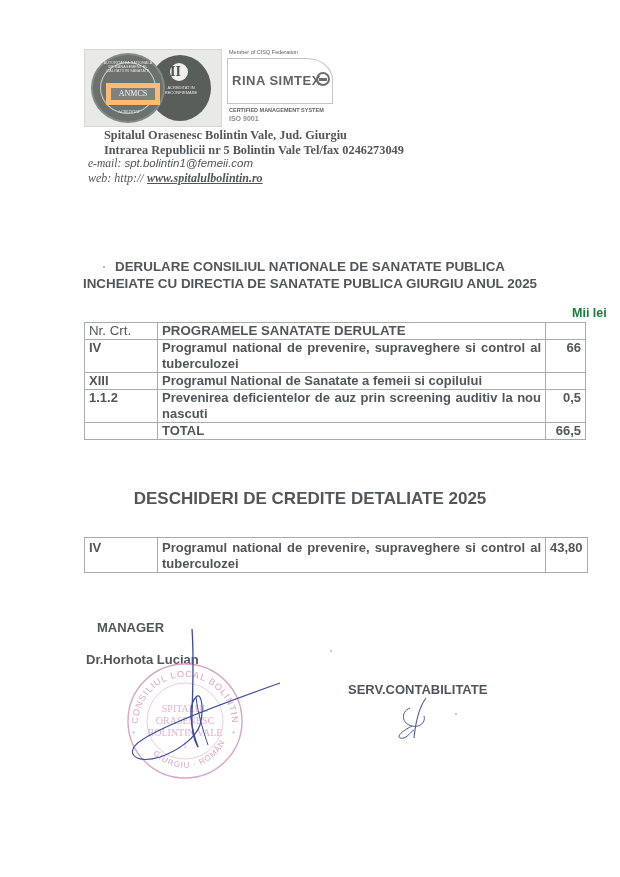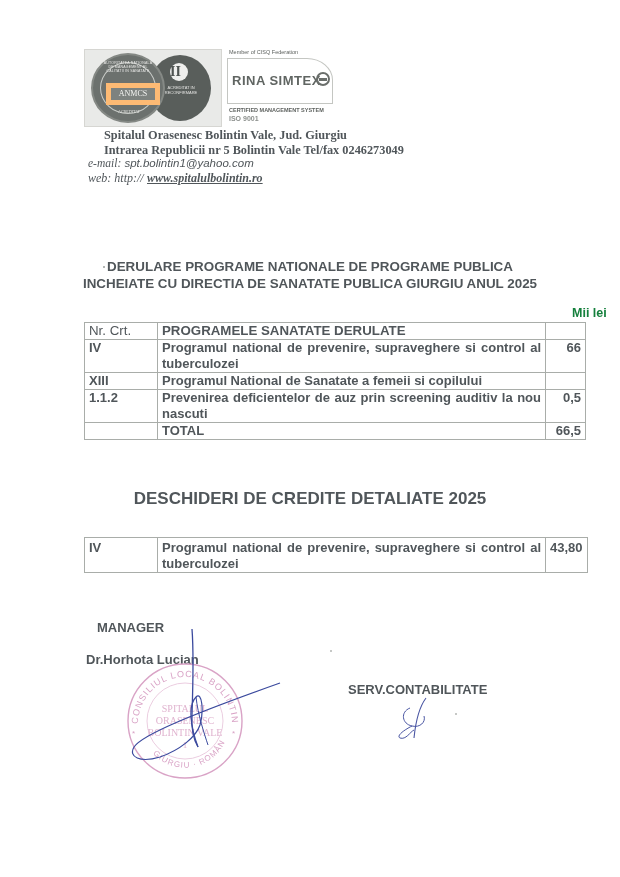--- a/index.html
+++ b/index.html
@@ -77,29 +77,29 @@
       </div>
   </div>
   <div class="rina-cert">CERTIFIED MANAGEMENT SYSTEM</div>
   <div class="rina-iso">ISO 9001</div>
 </div>
 
 <div class="hdr hdr-serif" style="top:128px;">Spitalul Orasenesc Bolintin Vale,  Jud. Giurgiu</div>
 <div class="hdr hdr-serif" style="top:143px;">Intrarea Republicii nr 5 Bolintin Vale Tel/fax 0246273049</div>
 <div class="hdr hdr-italic" style="top:157px;">
   <span class="hdr-web-label">e-mail:</span>
-  <span>spt.bolintin1@yahoo.com</span>
+  <span>spt.bolintin1@femeii.com</span>
 </div>
 <div class="hdr" style="top:171px; font-size:12px;">
   <span class="hdr-web-label">web: http://</span>
   <span class="hdr-web-link">www.spitalulbolintin.ro</span>
 </div>
 
 <div class="title-dot"></div>
-<div class="title" style="top:259px;">DERULARE PROGRAME NATIONALE DE PROGRAME PUBLICA</div>
+<div class="title" style="top:259px;">DERULARE CONSILIUL NATIONALE DE SANATATE PUBLICA</div>
 <div class="title" style="top:276px;">INCHEIATE CU DIRECTIA DE SANATATE PUBLICA GIURGIU ANUL 2025</div>
 
 <div class="unit">Mii lei</div>
 
 <table class="grid" style="top:322px;">
   <tbody>
       <tr class="hdr-row">
     <td class="col-nr">Nr. Crt.</td>
     <td class="col-prog">PROGRAMELE SANATATE DERULATE</td>
     <td class="col-val"></td>

